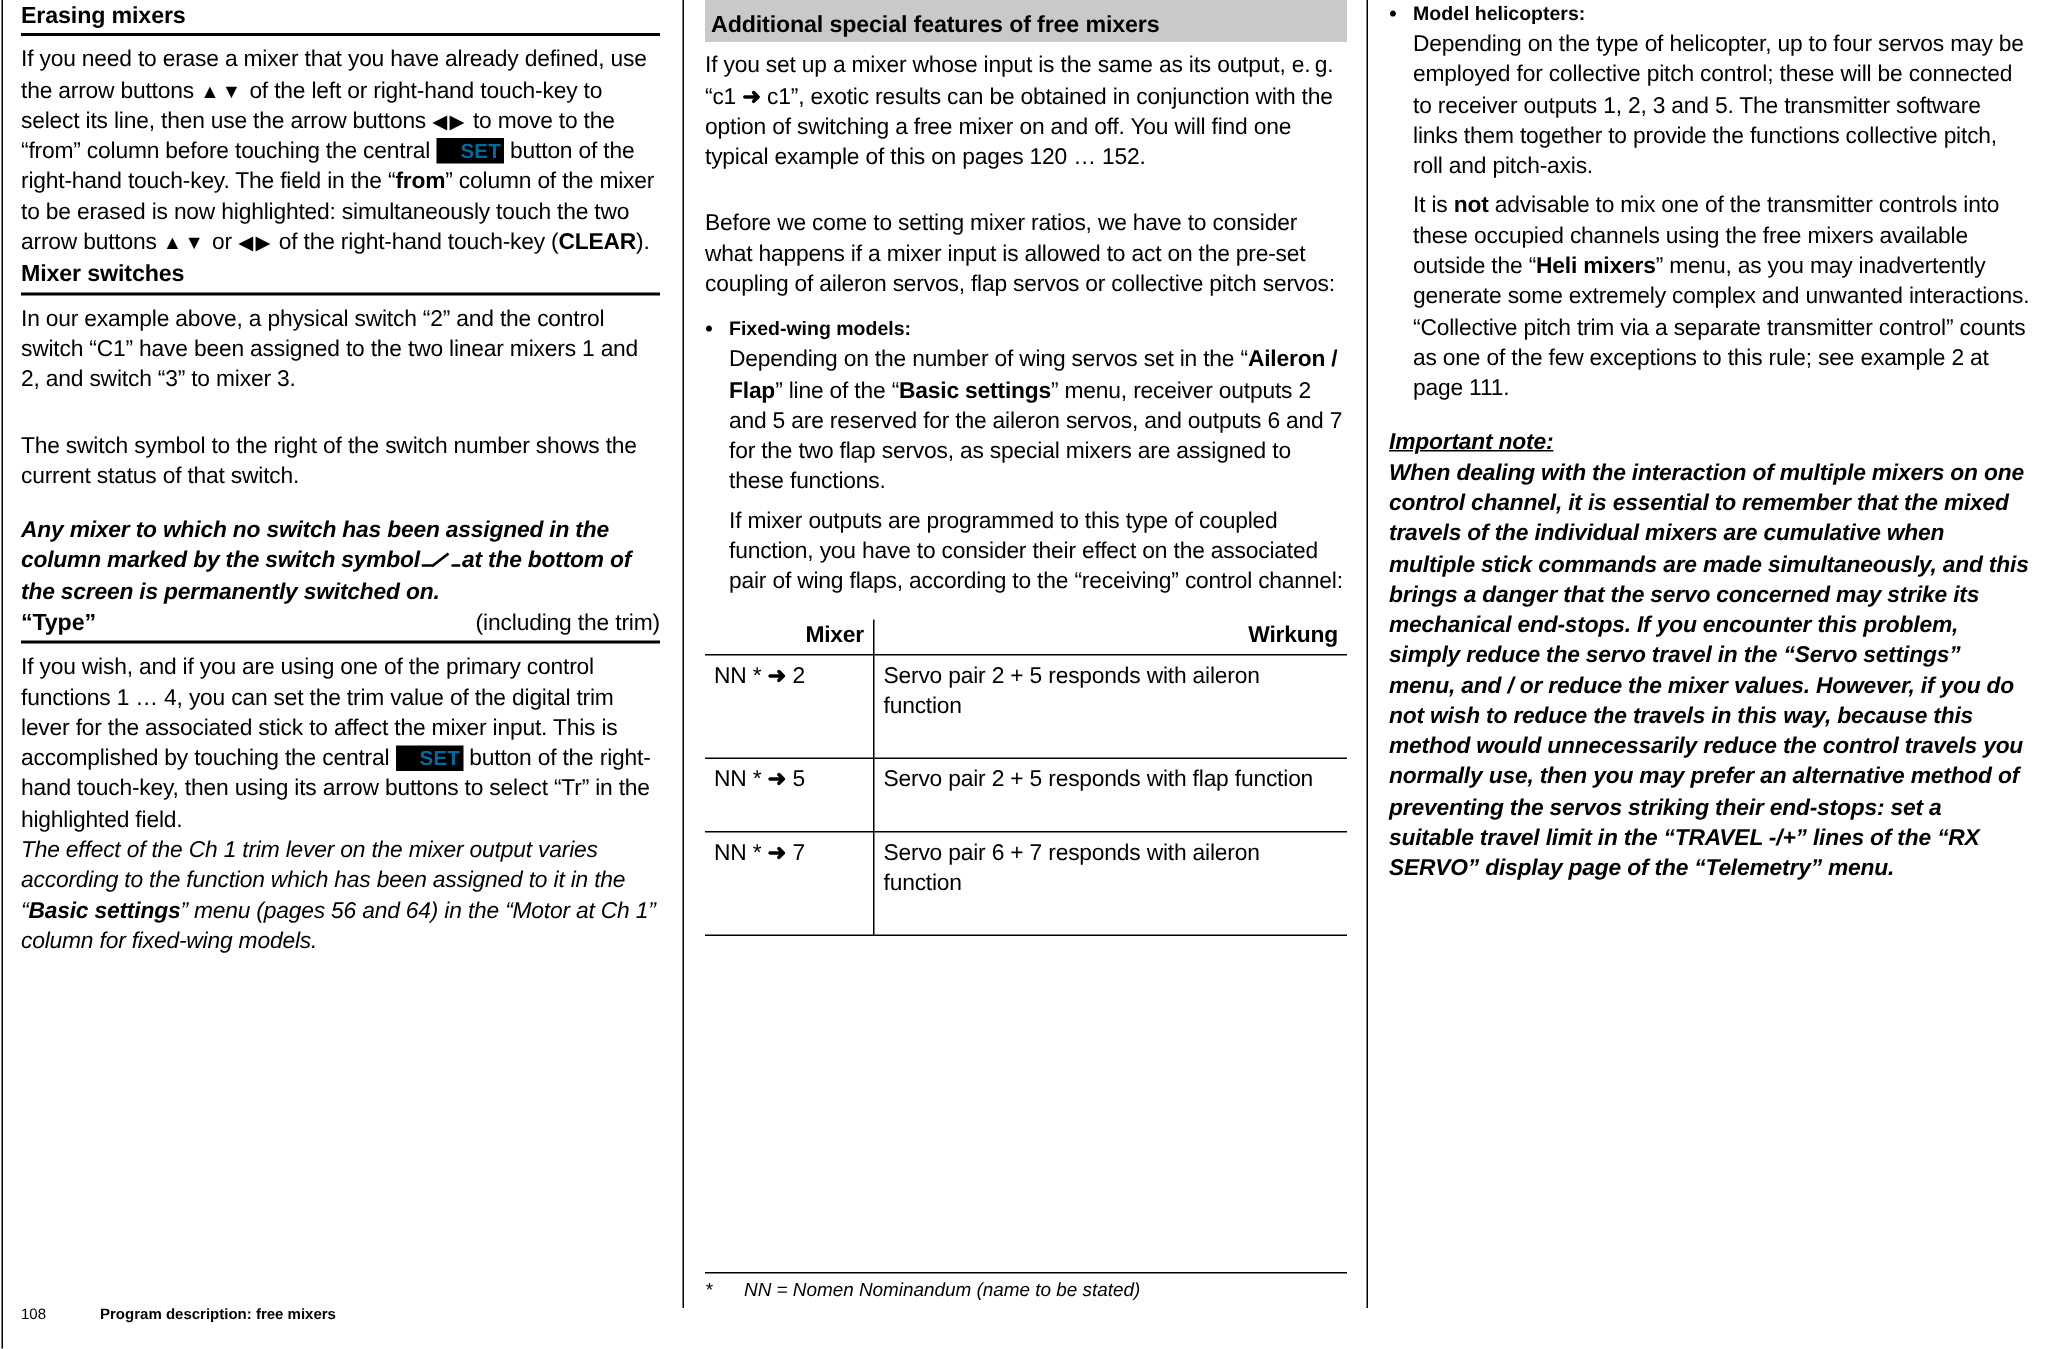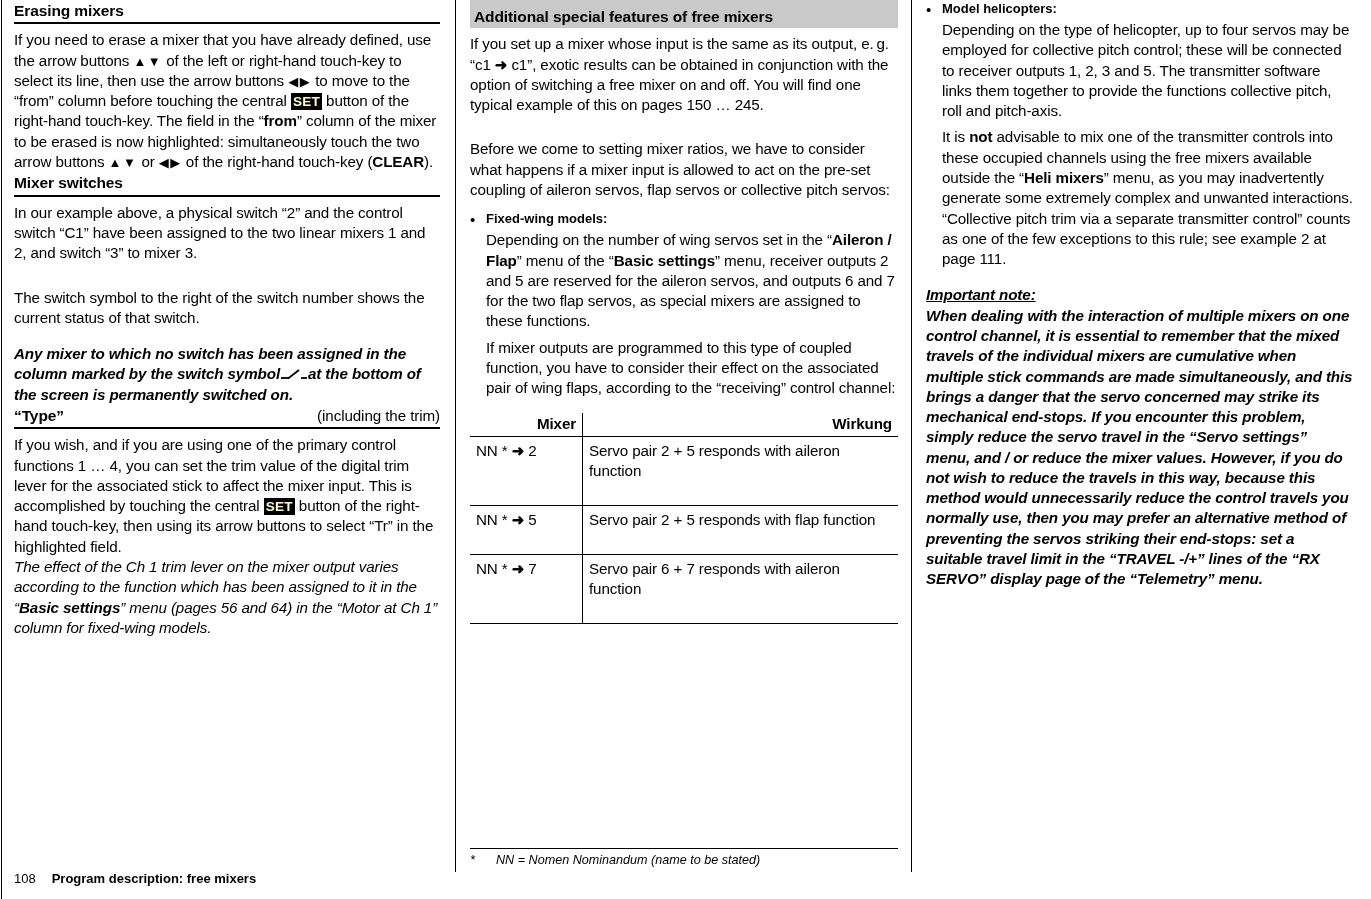--- a/index.html
+++ b/index.html
@@ -85,24 +85,24 @@
   .gap20 { margin-top: 20px; }
 
   b, strong { font-weight: bold; }
   .bolditalic { font-weight: bold; font-style: italic; }
   .italic { font-style: italic; }
   .uline { text-decoration: underline; }
 
   
   .keycap {
     background: #000;
-    color: #fef9c3;
+    color: #0369a1;
     font-weight: bold;
     font-size: 13.6px;
-    padding: 1px 2px 1px 2px;
+    padding: 1px 2px 1px 16px;
     letter-spacing: 0.2px;
   }
 
   
   .arrowpair {
     font-size: 13px;
     letter-spacing: 1.5px;
     display: inline;
   }
   .fatarrow {
@@ -178,23 +178,24 @@
     font-style: italic;
     display: flex;
   }
   .footnote .mark { width: 26px; flex: 0 0 26px; }
 
   
   .pagefooter {
     position: absolute;
     left: 14px;
     top: 871px;
-    font-size: 13px;
+    font-size: 10px;
     display: flex;
     align-items: baseline;
+    gap: 20px;
   }
   .pagefooter .pnum {
     font-weight: normal;
     margin-right: 16px;
   }
   .pagefooter .ptitle {
     font-weight: bold;
   }
 </style>
 </head>
@@ -233,31 +234,31 @@
 
 
     <p class="italic"><span>The effect of the Ch 1 trim lever on the mixer output varies according to the function which has been assigned to it in the “</span><b>Basic settings</b><span>” menu (pages 56 and 64) in the “Motor at Ch 1” column for fixed-wing models.</span></p>
 
   </div>
 
   <div class="col col-mid">
 
     <h2 class="grayhead">Additional special features of free mixers</h2>
 
-    <p class="gap6"><span>If you set up a mixer whose input is the same as its output, e. g. “c1 </span><span class="fatarrow">➜</span><span> c1”, exotic results can be obtained in conjunction with the option of switching a free mixer on and off. You will find one typical example of this on pages 150 … 245.</span></p>
+    <p class="gap6"><span>If you set up a mixer whose input is the same as its output, e. g. “c1 </span><span class="fatarrow">➜</span><span> c1”, exotic results can be obtained in conjunction with the option of switching a free mixer on and off. You will find one typical example of this on pages 120 … 152.</span></p>
 
     <p class="gap8">Before we come to setting mixer ratios, we have to consider what happens if a mixer input is allowed to act on the pre-set coupling of aileron servos, flap servos or collective pitch servos:</p>
 
     <div class="gap10 bullet-row">
       <span class="bullet-dot">•</span>
       <span class="bullet-title">Fixed-wing models:</span>
     </div>
 
     <div class="bullet-body">
-      <p><span>Depending on the number of wing servos set in the “</span><b>Aileron / Flap</b><span>” menu of the “</span><b>Basic settings</b><span>” menu, receiver outputs 2 and 5 are reserved for the aileron servos, and outputs 6 and 7 for the two flap servos, as special mixers are assigned to these functions.</span></p>
+      <p><span>Depending on the number of wing servos set in the “</span><b>Aileron / Flap</b><span>” line of the “</span><b>Basic settings</b><span>” menu, receiver outputs 2 and 5 are reserved for the aileron servos, and outputs 6 and 7 for the two flap servos, as special mixers are assigned to these functions.</span></p>
 
       <p class="gap6">If mixer outputs are programmed to this type of coupled function, you have to consider their effect on the associated pair of wing flaps, according to the “receiving” control channel:</p>
     </div>
 
     <table class="mixtab gap14">
       <thead>
         <tr>
           <th class="c1">Mixer</th>
           <th class="c2">Wirkung</th>
         </tr>

